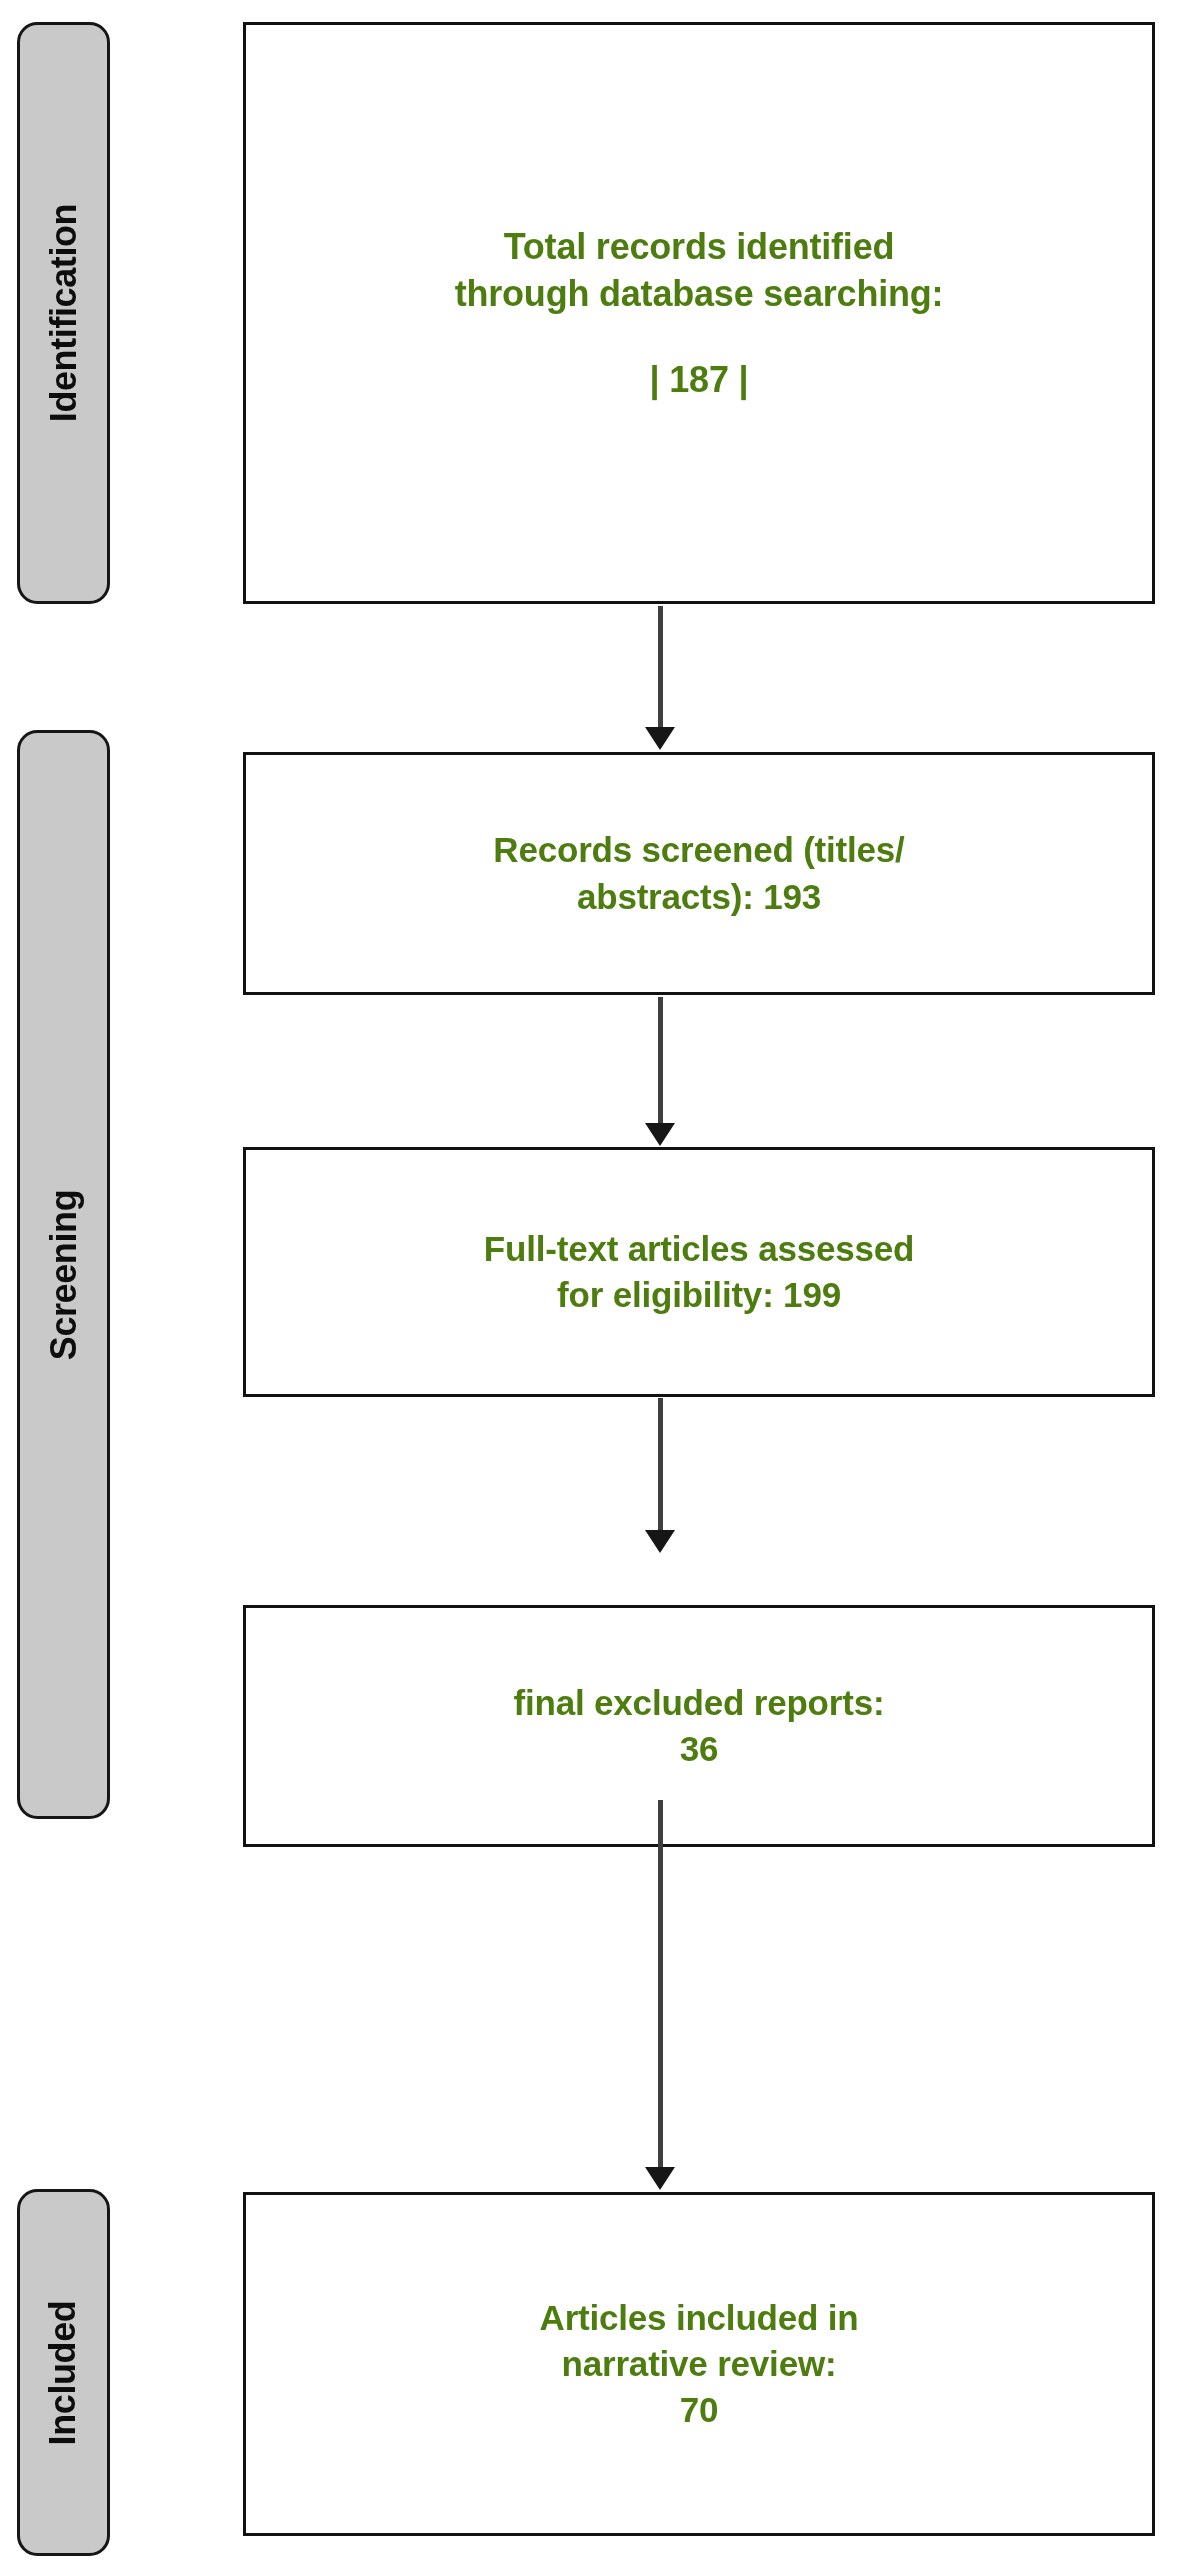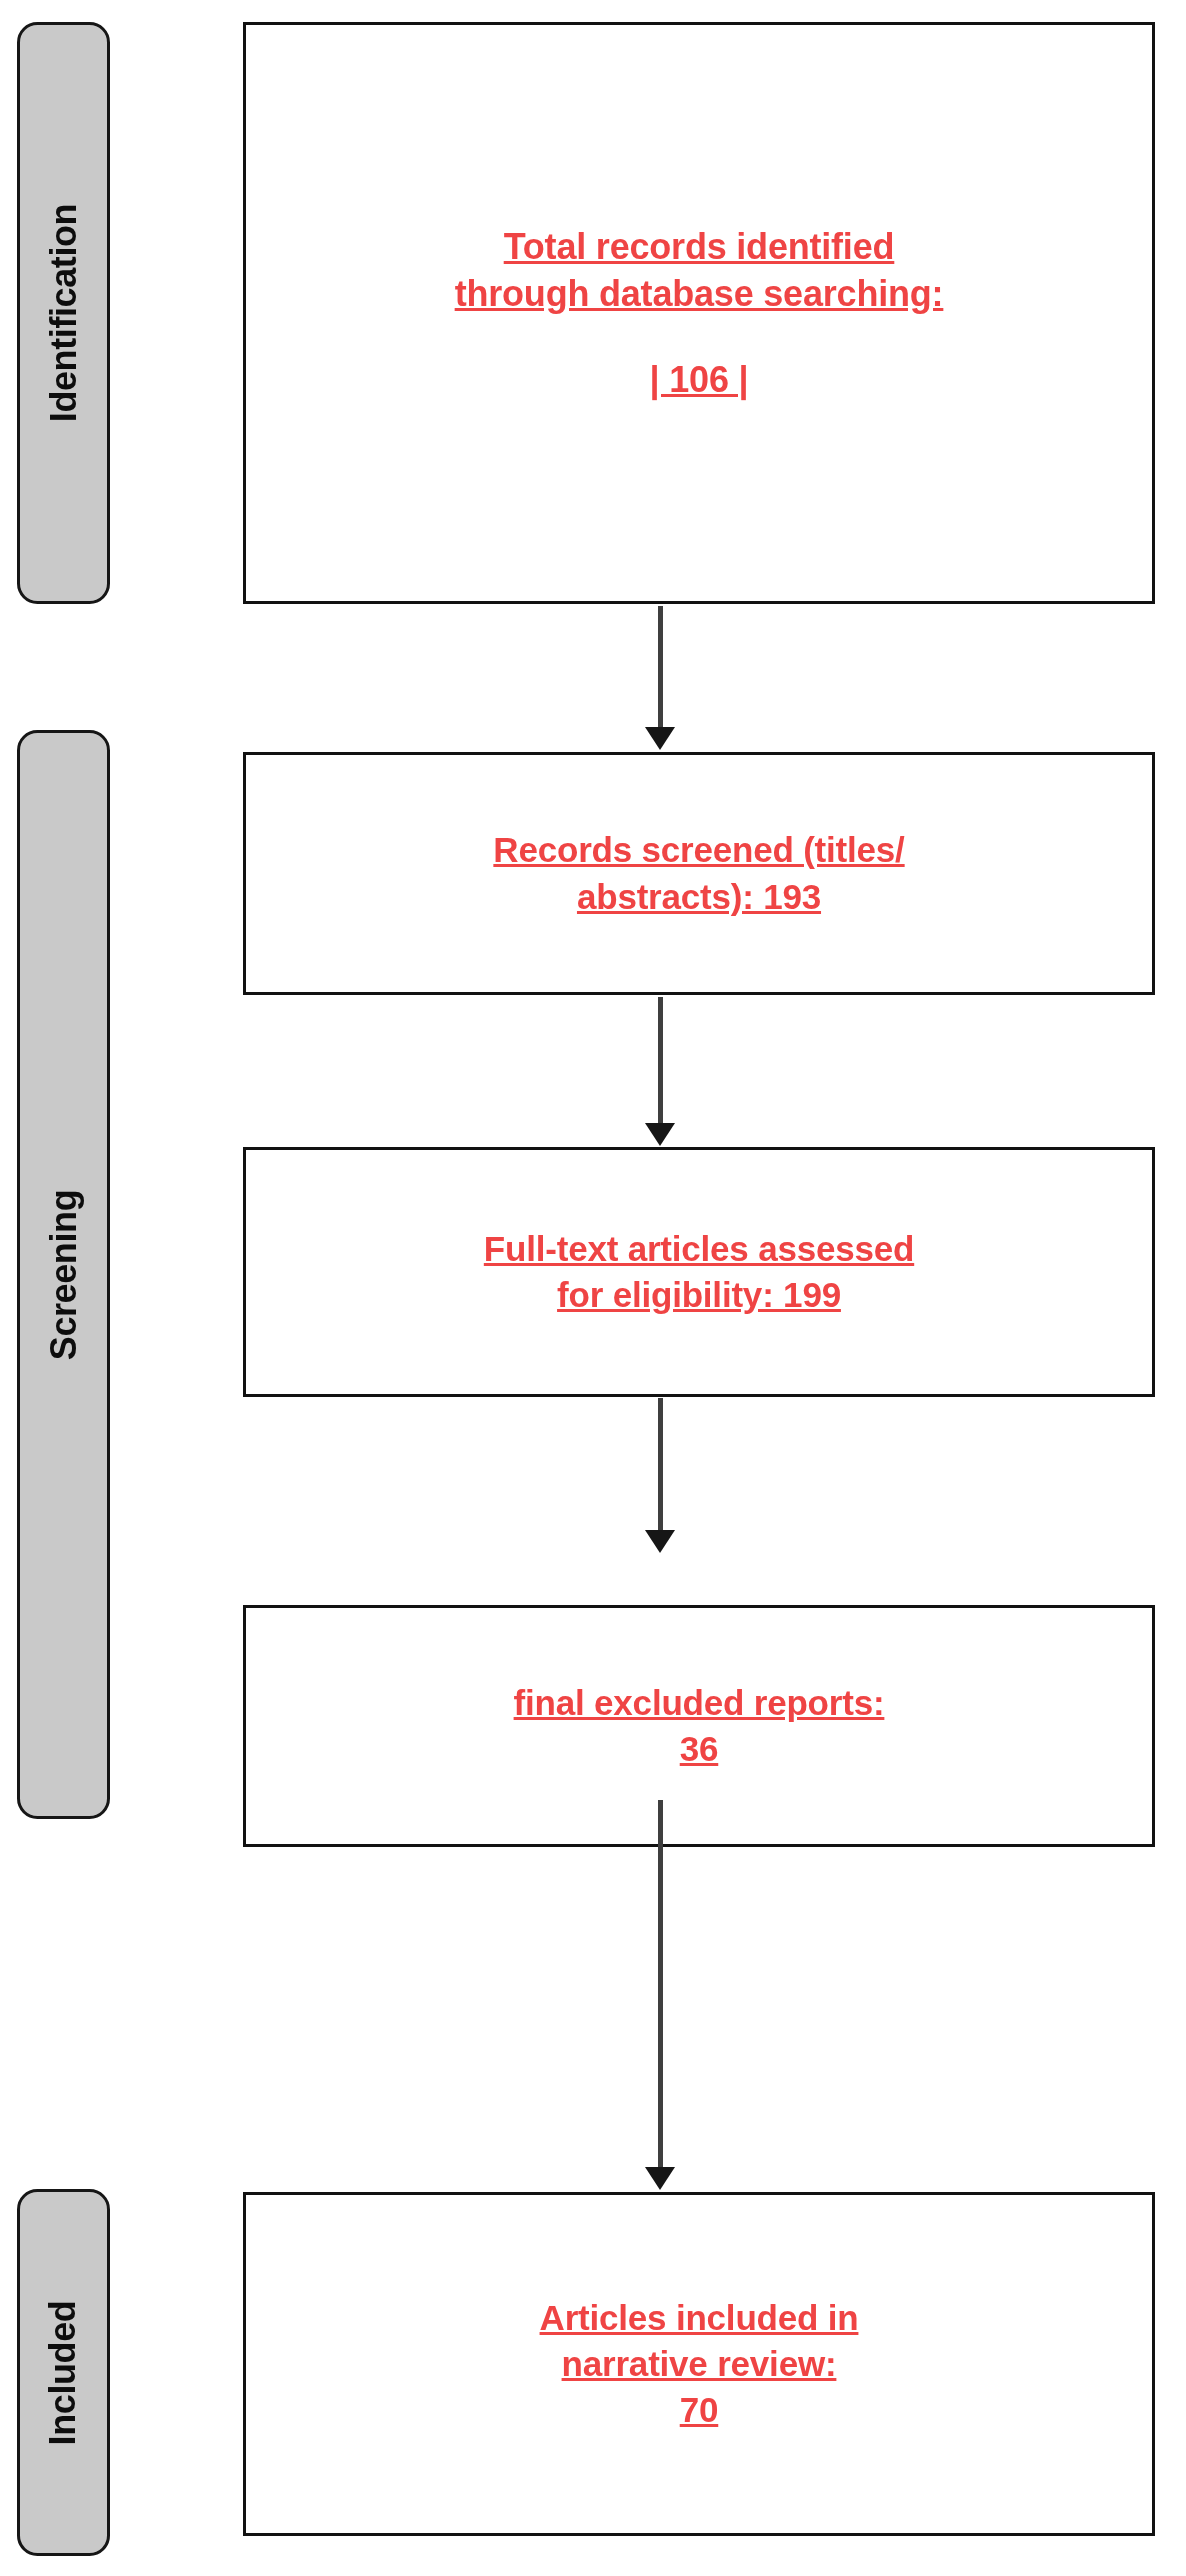--- a/index.html
+++ b/index.html
@@ -57,24 +57,23 @@
     flex-direction: column;
     align-items: center;
     justify-content: center;
     padding: 7.8px 17.3px;
     text-align: center;
   }
   .flow-box .line {
     font-weight: bold;
     font-size: 35px;
     line-height: 1.32;
-    color: #ef4444;
+    color: #4d7c0f;
     white-space: pre-line;
     letter-spacing: -0.2px;
-    text-decoration: underline;
   }
   .flow-box .line.value {
     margin-top: 27px;
   }
   .flow-box.plain .line {
     font-weight: bold;
   }
 
   #box-identified { left: 243px; top: 22px;   width: 912px; height: 582px; }
   #box-screened   { left: 243px; top: 752px;  width: 912px; height: 243px; }
@@ -122,21 +121,21 @@
     <span class="stage-text">Screening</span>
   </div>
 
   <div class="stage-label" id="stage-included">
     <span class="stage-text">Included</span>
   </div>
 
   <div class="flow-box" id="box-identified">
     <div class="line title">Total records identified
 through database searching:</div>
-    <div class="line value">| 106   |</div>
+    <div class="line value">| 187   |</div>
   </div>
 
   <div class="flow-box" id="box-screened">
     <div class="line title">Records screened (titles/
 abstracts): 193</div>
   </div>
 
   <div class="flow-box" id="box-fulltext">
     <div class="line title">Full-text articles assessed
 for eligibility: 199</div>

